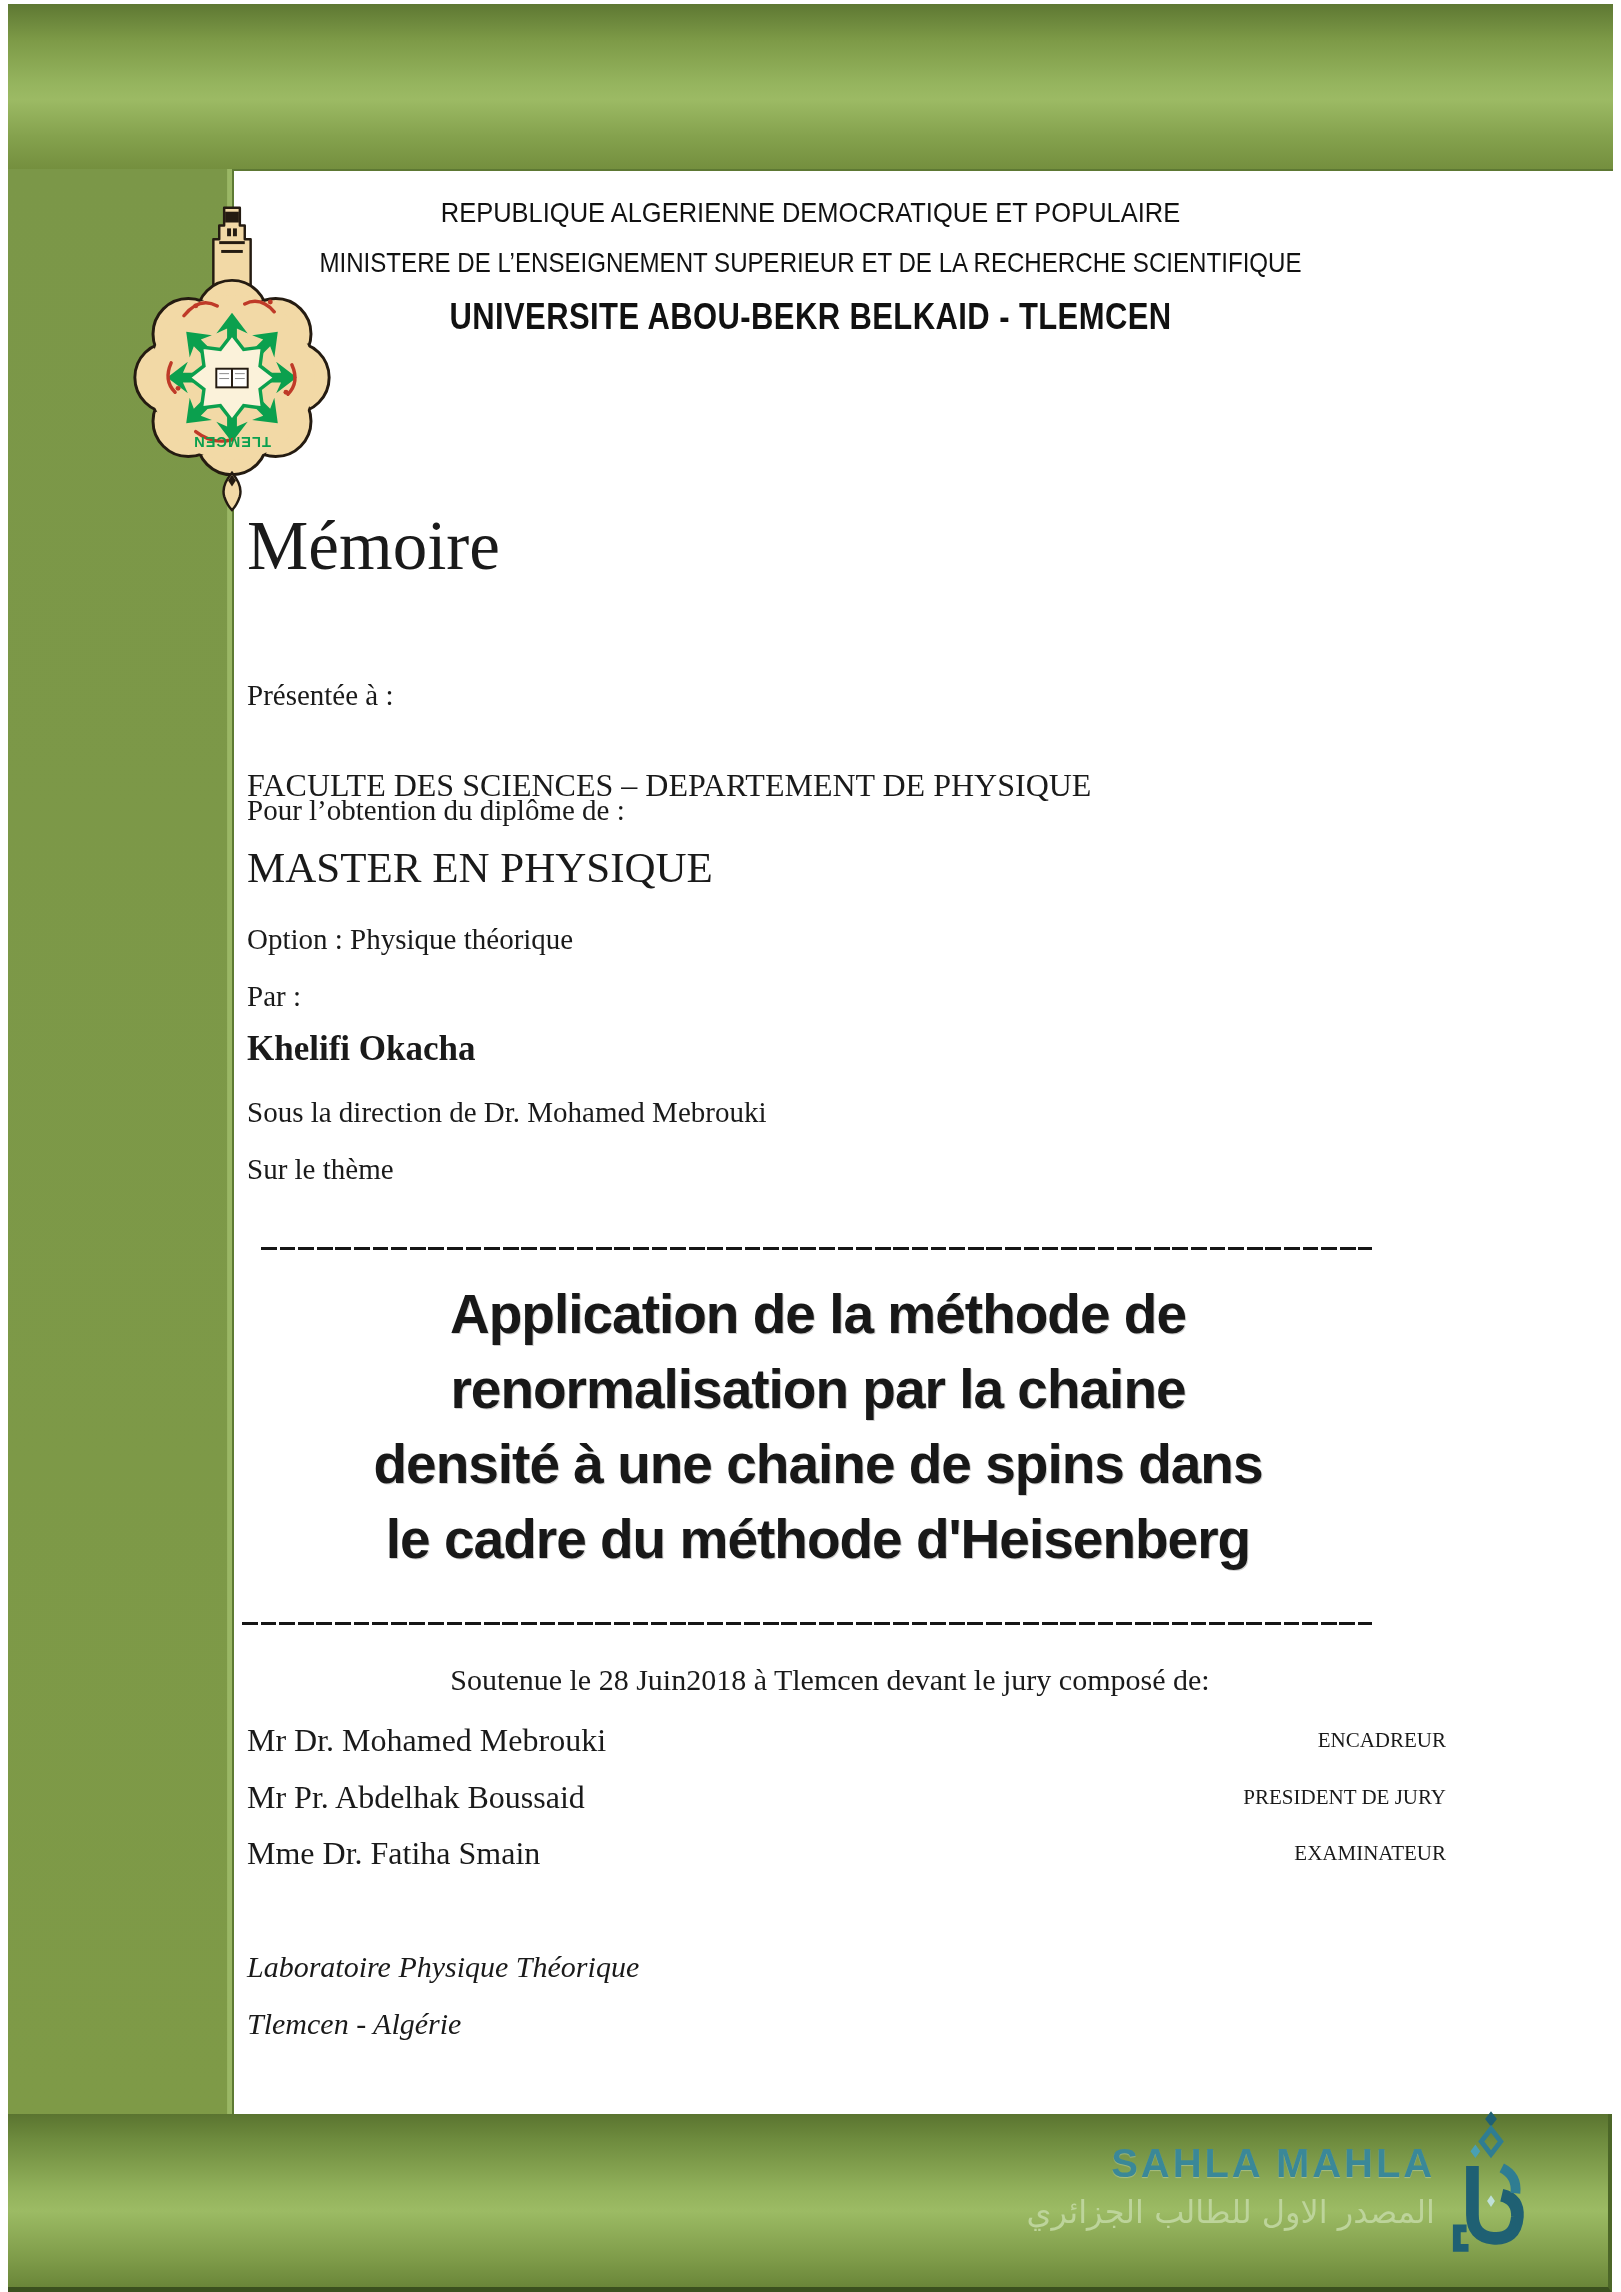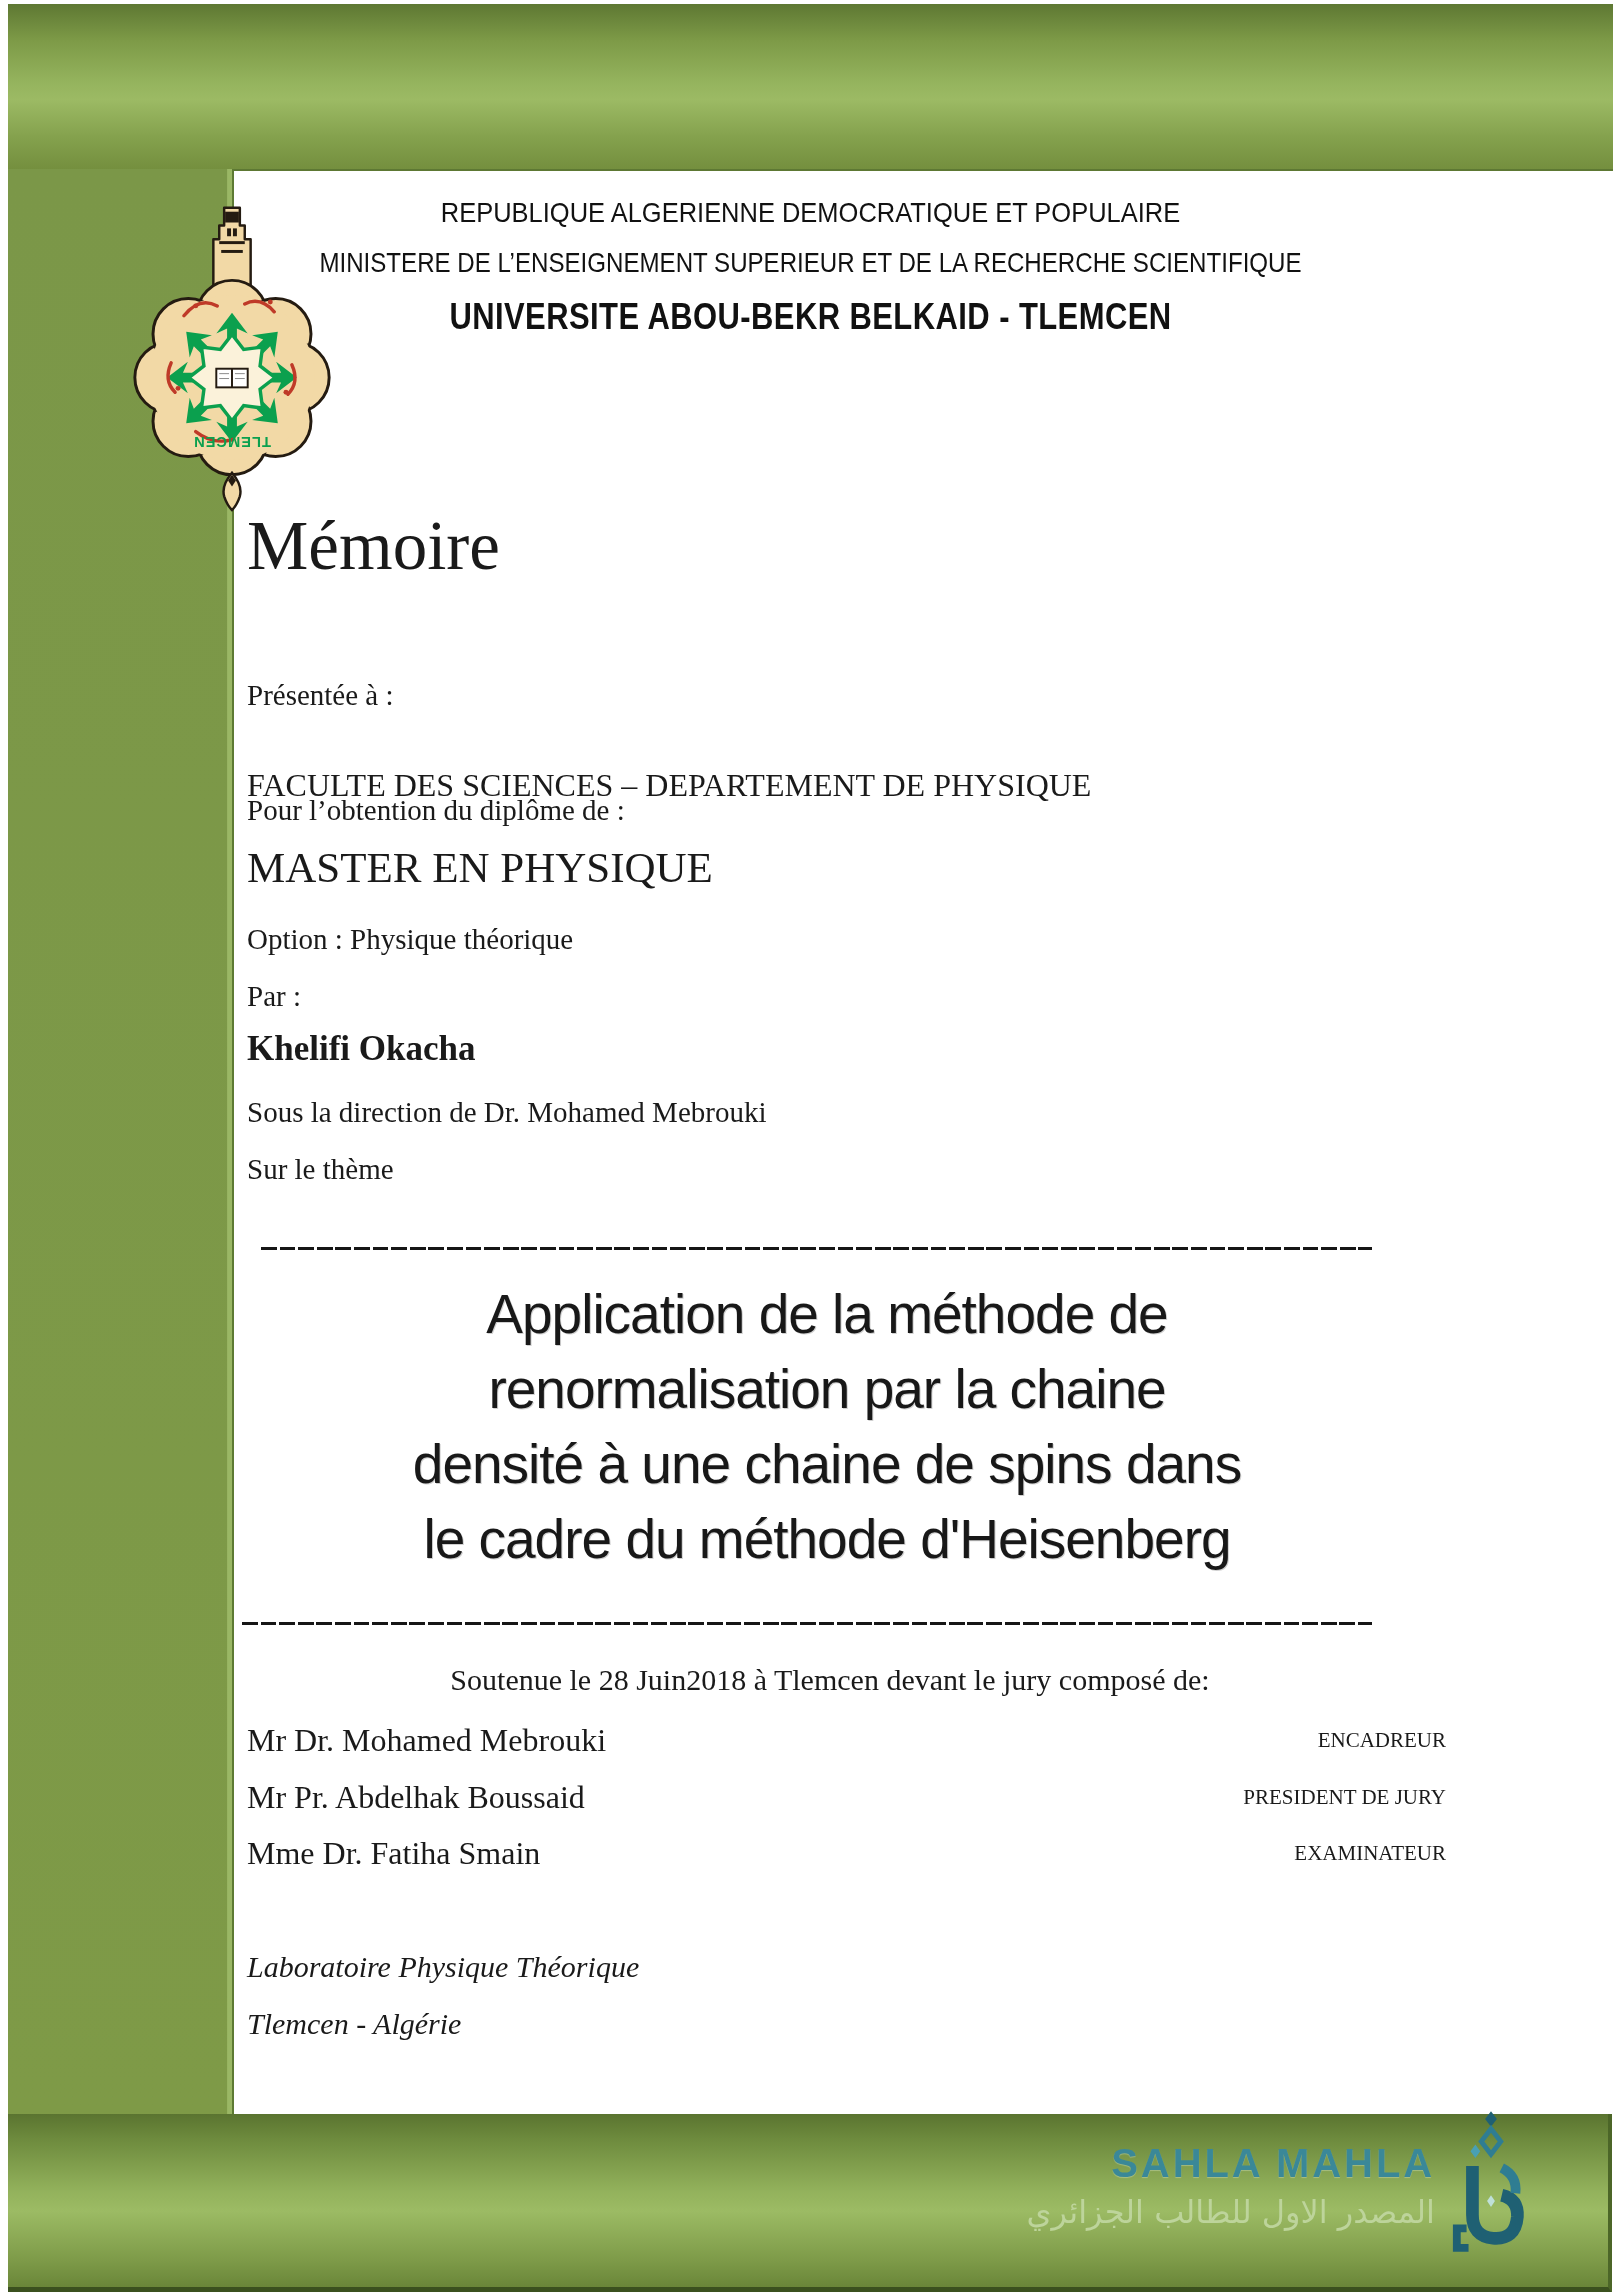--- a/index.html
+++ b/index.html
@@ -44,22 +44,22 @@
   .par{top:980px;font-size:29px;}
   .auteur{top:1029px;font-size:35px;font-weight:bold;}
   .direction{top:1096px;font-size:29px;}
   .theme{top:1153px;font-size:29px;}
   
   .sep{position:absolute;height:2.9px;
     background:repeating-linear-gradient(90deg,#161616 0 15.7px,rgba(0,0,0,0) 15.7px 18.6px);}
   .sep1{left:261px;top:1247px;width:1111px;}
   .sep2{left:242px;top:1622px;width:1130px;}
   
-  .title-block{position:absolute;left:244px;top:1277px;width:1166px;text-align:center;
-    font-family:"Liberation Sans", sans-serif;font-weight:normal;font-size:55px;line-height:75px;
+  .title-block{position:absolute;left:235px;top:1277px;width:1166px;text-align:center;
+    font-family:"Liberation Sans", sans-serif;font-weight:bold;font-size:55px;line-height:75px;
     letter-spacing:-1px;color:#181818;text-shadow:1px 1px 0 rgba(120,120,120,0.35);}
   
   .soutenue{position:absolute;left:247px;top:1663px;width:1166px;text-align:center;font-size:30px;}
   .jury{position:absolute;left:247px;top:1721px;width:1199px;}
   .jury-row{display:flex;justify-content:space-between;align-items:flex-start;line-height:39px;margin-bottom:17.6px;}
   .jury-name{font-size:32px;}
   .jury-role{font-size:21px;}
   
   .lab{top:1950px;font-size:30px;font-style:italic;}
   .loc{top:2007px;font-size:30px;font-style:italic;}

